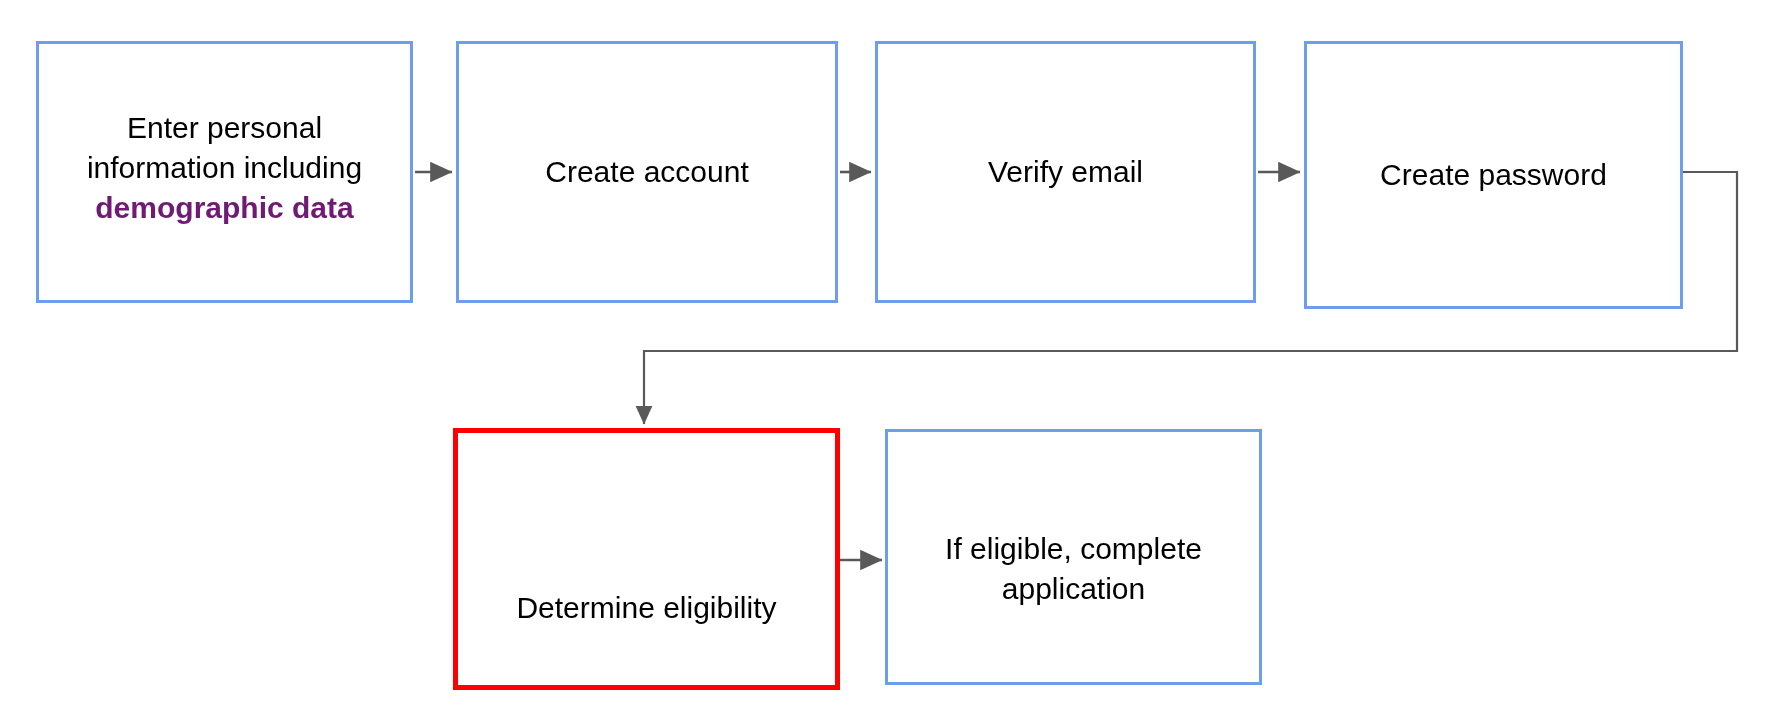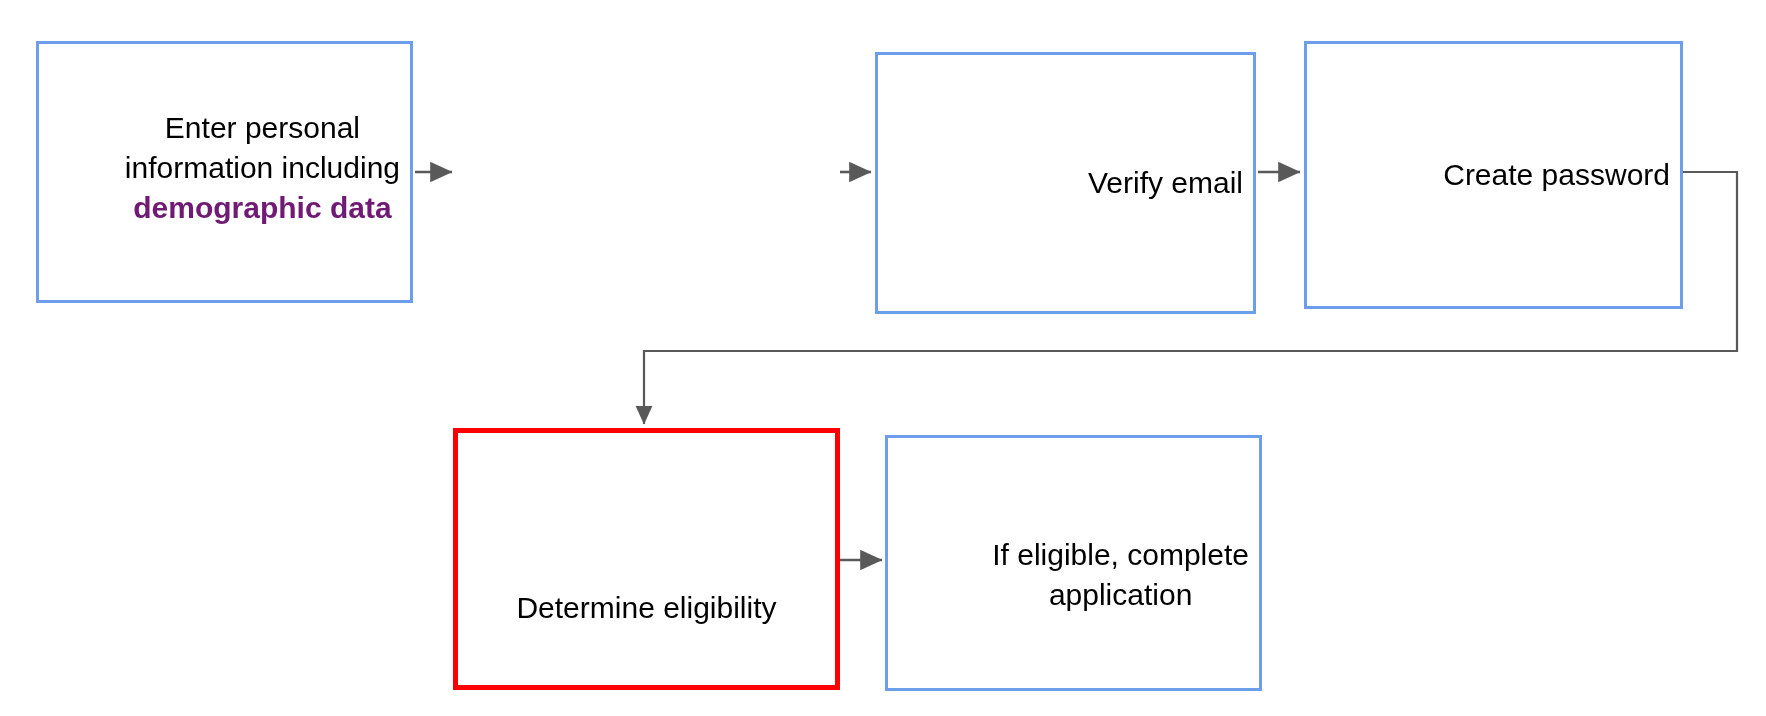--- a/index.html
+++ b/index.html
@@ -23,21 +23,20 @@
     background: #ffffff;
     display: flex;
     align-items: center;
     justify-content: center;
     text-align: center;
     color: #000000;
     line-height: 1.33;
   }
   .node-blue {
     border: 3px solid #6c9eeb;
-    justify-content: flex-end;
   }
   .node-red {
     border: 5px solid #ff0000;
   }
   .node-label {
     display: block;
     font-size: 30px;
     font-weight: 400;
     color: #000000;
     white-space: pre-line;
@@ -85,31 +84,34 @@
 
     <path d="M1682,172 L1737,172 L1737,351 L644,351 L644,424" fill="none" stroke="#595959" stroke-width="2.2" marker-end="url(#arrowhead)"></path>
 
     <line x1="840" y1="560" x2="882" y2="560" stroke="#595959" stroke-width="2.6" marker-end="url(#arrowhead)"></line>
   </svg>
 
   <div class="node node-blue" id="node-personal-info" style="left:36px; top:41px; width:377px; height:262px;">
     <span class="node-label"><span>Enter personal</span><br><span>information including</span><br><span class="hl">demographic data</span></span>
   </div>
 
+  <div class="node node-blue" id="node-create-account" style="left:456px; top:41px; width:382px; height:262px;">
+    <span class="node-label">Create account</span>
+  </div>
 
-  <div class="node node-blue" id="node-verify-email" style="left:875px; top:41px; width:381px; height:262px;margin-top:11px;">
+  <div class="node node-blue" id="node-verify-email" style="left:875px; top:41px; width:381px; height:262px;">
     <span class="node-label">Verify email</span>
   </div>
 
   <div class="node node-blue" id="node-create-password" style="left:1304px; top:41px; width:379px; height:268px;">
     <span class="node-label">Create password</span>
   </div>
 
   <div class="node node-red" id="node-determine-eligibility" style="left:453px; top:428px; width:387px; height:262px;">
     <span class="node-label">Determine eligibility</span>
   </div>
 
-  <div class="node node-blue" id="node-complete-application" style="left:885px; top:429px; width:377px; height:256px;margin-top:6px;">
+  <div class="node node-blue" id="node-complete-application" style="left:885px; top:429px; width:377px; height:256px;">
     <span class="node-label">If eligible, complete
 application</span>
   </div>
 
 </div>
 
 </body></html>

